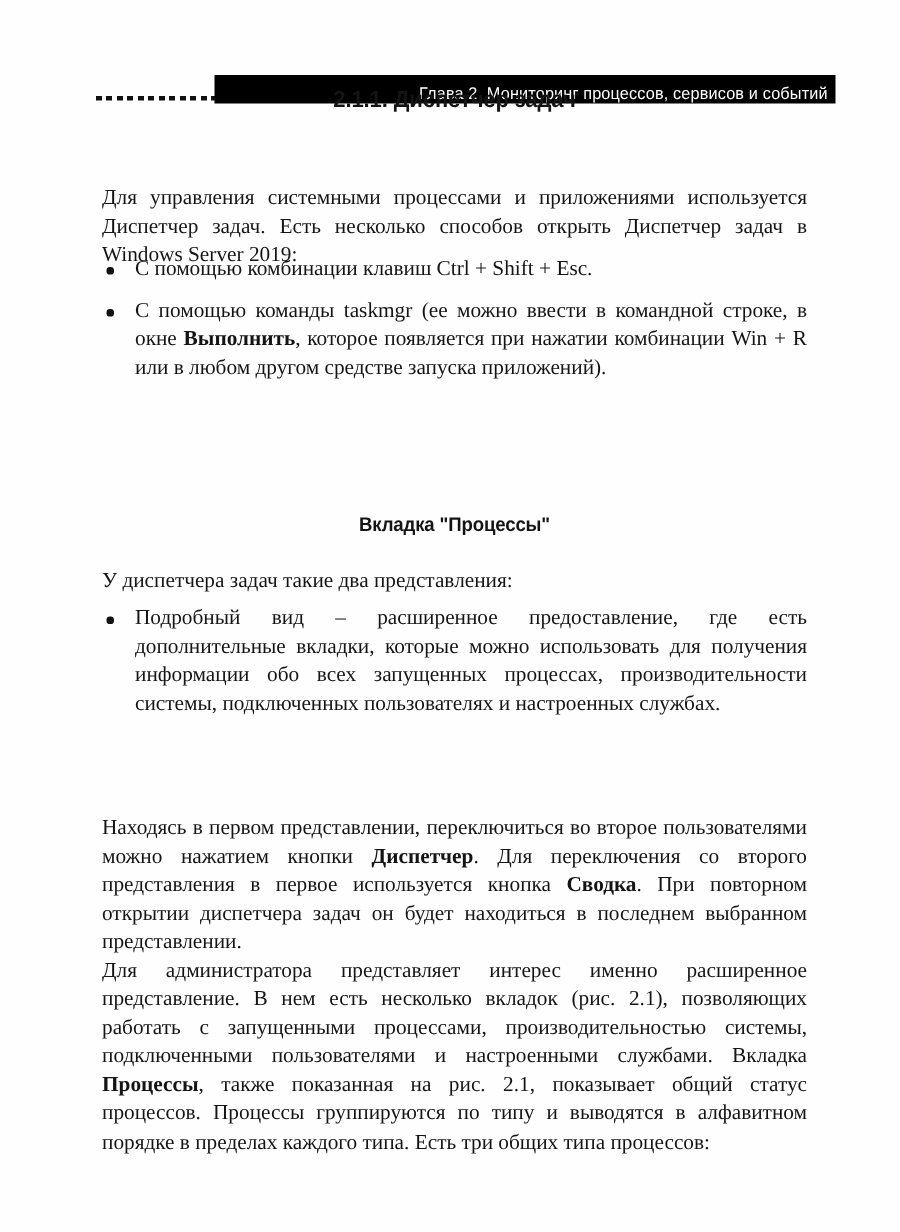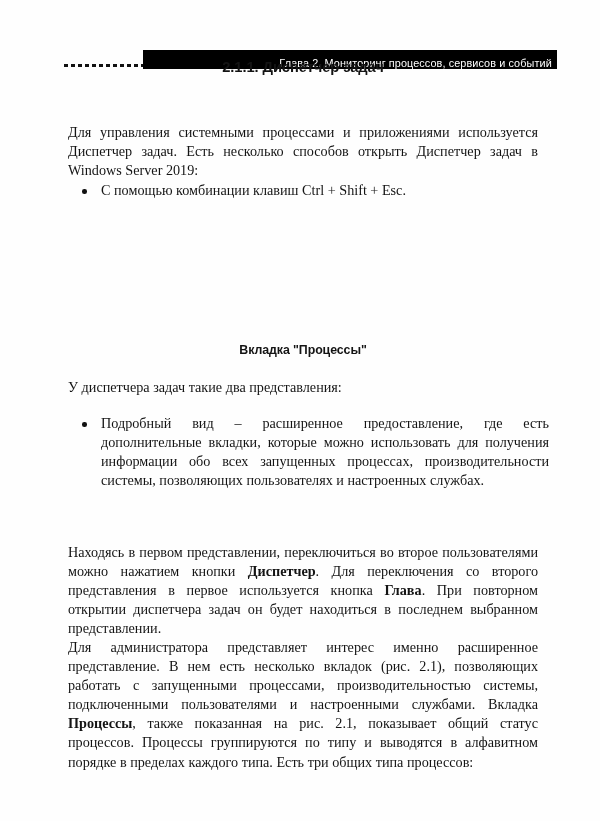--- a/index.html
+++ b/index.html
@@ -112,21 +112,21 @@
     text-justify: inter-word;
     position: absolute;
     width: 470px;
     left: 0;
     hyphens: manual;
   }
   p.para.last-line-left { text-align-last: left; }
 
   ul.bullets {
     list-style: none;
-    margin: 11px;
+    margin: 0;
     padding: 0;
     position: absolute;
     left: 0;
     width: 470px;
   }
   ul.bullets > li {
     position: relative;
     padding-left: 22px;
     font-size: 14.2px;
     line-height: 19.1px;
@@ -173,33 +173,36 @@
   <div id="content">
 
     <h2 class="section-title">2.1.1. Диспетчер задач</h2>
 
     <p class="para last-line-left" style="top:108px;margin-top:15px;">Для управления системными процессами и приложениями используется Диспетчер задач. Есть несколько способов открыть Диспетчер задач в Windows Server 2019:</p>
 
     <ul class="bullets" style="top:170px;">
       <li class="last-left">
         <span>С помощью комбинации клавиш Ctrl + Shift + Esc.</span>
       </li>
+      <li class="last-left">
+        <span>С помощью команды taskmgr (ее можно ввести в командной строке, в окне </span><b>Выполнить</b><span>, которое появляется при нажатии комбинации Win + R или в любом другом средстве запуска приложений).</span>
+      </li>
     </ul>
 
     <h3 class="sub-title">Вкладка "Процессы"</h3>
 
     <p class="para last-line-left" style="top:378px;">У диспетчера задач такие два представления:</p>
 
     <ul class="bullets" style="top:403px;">
       <li class="last-left">
-        <span>Подробный вид – расширенное предоставление, где есть дополнительные вкладки, которые можно использовать для получения информации обо всех запущенных процессах, производительности системы, позволяющих пользователях и настроенных службах.</span>
+        <span>Подробный вид – расширенное предоставление, где есть дополнительные вкладки, которые можно использовать для получения информации обо всех запущенных процессах, производительности системы, подключенных пользователях и настроенных службах.</span>
       </li>
     </ul>
 
-    <p class="para last-line-left" style="top:543px;"><span>Находясь в первом представлении, переключиться во второе пользователями можно нажатием кнопки </span><b>Диспетчер</b><span>. Для переключения со второго представления в первое используется кнопка </span><b>Глава</b><span>. При повторном открытии диспетчера задач он будет находиться в последнем выбранном представлении.</span></p>
+    <p class="para last-line-left" style="top:543px;"><span>Находясь в первом представлении, переключиться во второе пользователями можно нажатием кнопки </span><b>Диспетчер</b><span>. Для переключения со второго представления в первое используется кнопка </span><b>Сводка</b><span>. При повторном открытии диспетчера задач он будет находиться в последнем выбранном представлении.</span></p>
 
     <p class="para last-line-left" style="top:638px;"><span>Для администратора представляет интерес именно расширенное представление. В нем есть несколько вкладок (рис. 2.1), позволяющих работать с запущенными процессами, производительностью системы, подключенными пользователями и настроенными службами. Вкладка </span><b>Процессы</b><span>, также показанная на рис. 2.1, показывает общий статус процессов. Процессы группируются по типу и выводятся в алфавитном порядке в пределах каждого типа. Есть три общих типа процессов:</span></p>
 
   </div>
 
   <div id="footer">
     
     
     
     

